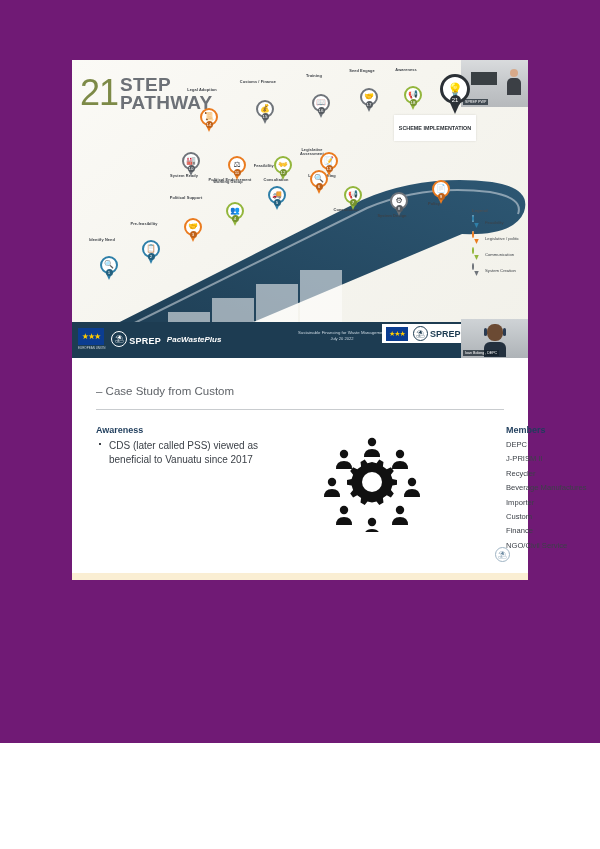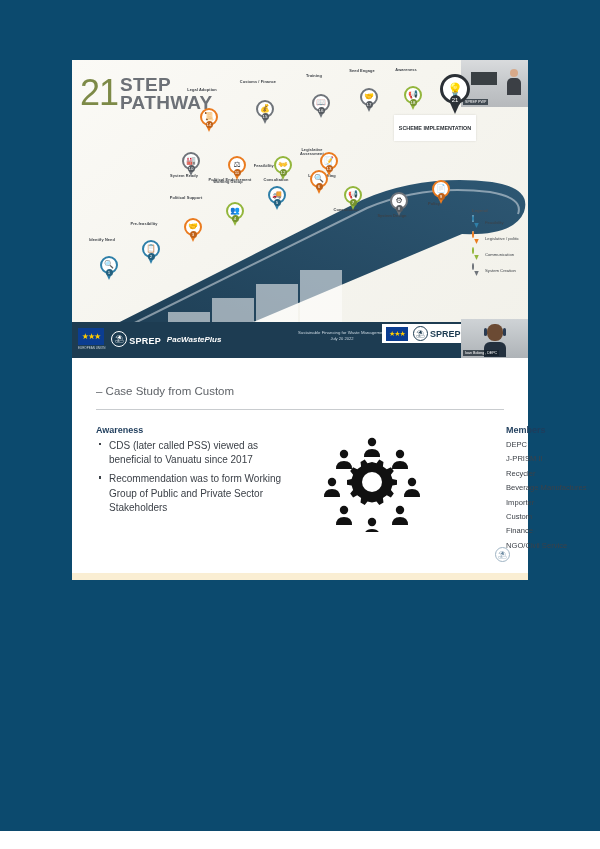--- a/index.html
+++ b/index.html
@@ -1,18 +1,18 @@
 <!DOCTYPE html>
 <html><head>
 <meta charset="utf-8">
 <style>
   html,body{margin:0;padding:0;background:#ffffff;}
   body{width:600px;height:849px;font-family:"Liberation Sans",sans-serif;overflow:hidden;}
 
-  .page{position:relative;width:600px;height:831px;background:#0c4a6e;}
+  .page{position:relative;width:600px;height:743px;background:#701a75;}
 
   
   .slide-img{position:absolute;left:72px;top:60px;width:456px;height:298px;
              background:linear-gradient(140deg,#fbfaf6 0%,#f6f5ef 45%,#f2f1ea 100%);
              overflow:hidden;}
 
   .pw-title{position:absolute;left:8px;top:16px;display:flex;align-items:flex-start;}
   .pw-21{font-size:36px;color:#7d8a47;line-height:.92;letter-spacing:-1px;}
   .pw-words{margin-left:2px;color:#6d7177;font-size:19px;line-height:.95;letter-spacing:.3px;font-weight:bold;}
 
@@ -399,21 +399,20 @@
     <div class="slide-title">
       <br>
       <span>– Case Study from Custom</span>
     </div>
     <div class="rule"></div>
 
     <div class="col-bg">
       <div class="h-sec">Awareness</div>
       <ul class="bullets">
         <li>CDS (later called PSS) viewed as beneficial to Vanuatu since 2017</li>
-        <li>Recommendation was to form Working Group of Public and Private Sector Stakeholders</li>
       </ul>
     </div>
 
     <div class="col-icon">
       <svg viewBox="0 0 100 100" width="100" height="100" aria-hidden="true">
         <g fill="#111111">
 
           <path d="M50,30 l4.5,1.2 2.8,-3.6 4.2,2.4 -0.6,4.6 3.9,2.7 4.1,-2.1 2.9,3.9 -2.9,3.6 1.5,4.4 4.6,0.8 0,4.8 -4.6,0.8 -1.5,4.4 2.9,3.6 -2.9,3.9 -4.1,-2.1 -3.9,2.7 0.6,4.6 -4.2,2.4 -2.8,-3.6 -4.5,1.2 -4.5,-1.2 -2.8,3.6 -4.2,-2.4 0.6,-4.6 -3.9,-2.7 -4.1,2.1 -2.9,-3.9 2.9,-3.6 -1.5,-4.4 -4.6,-0.8 0,-4.8 4.6,-0.8 1.5,-4.4 -2.9,-3.6 2.9,-3.9 4.1,2.1 3.9,-2.7 -0.6,-4.6 4.2,-2.4 2.8,3.6 z"></path>
         </g>
         <circle cx="50" cy="50" r="10" fill="#ffffff"></circle>

